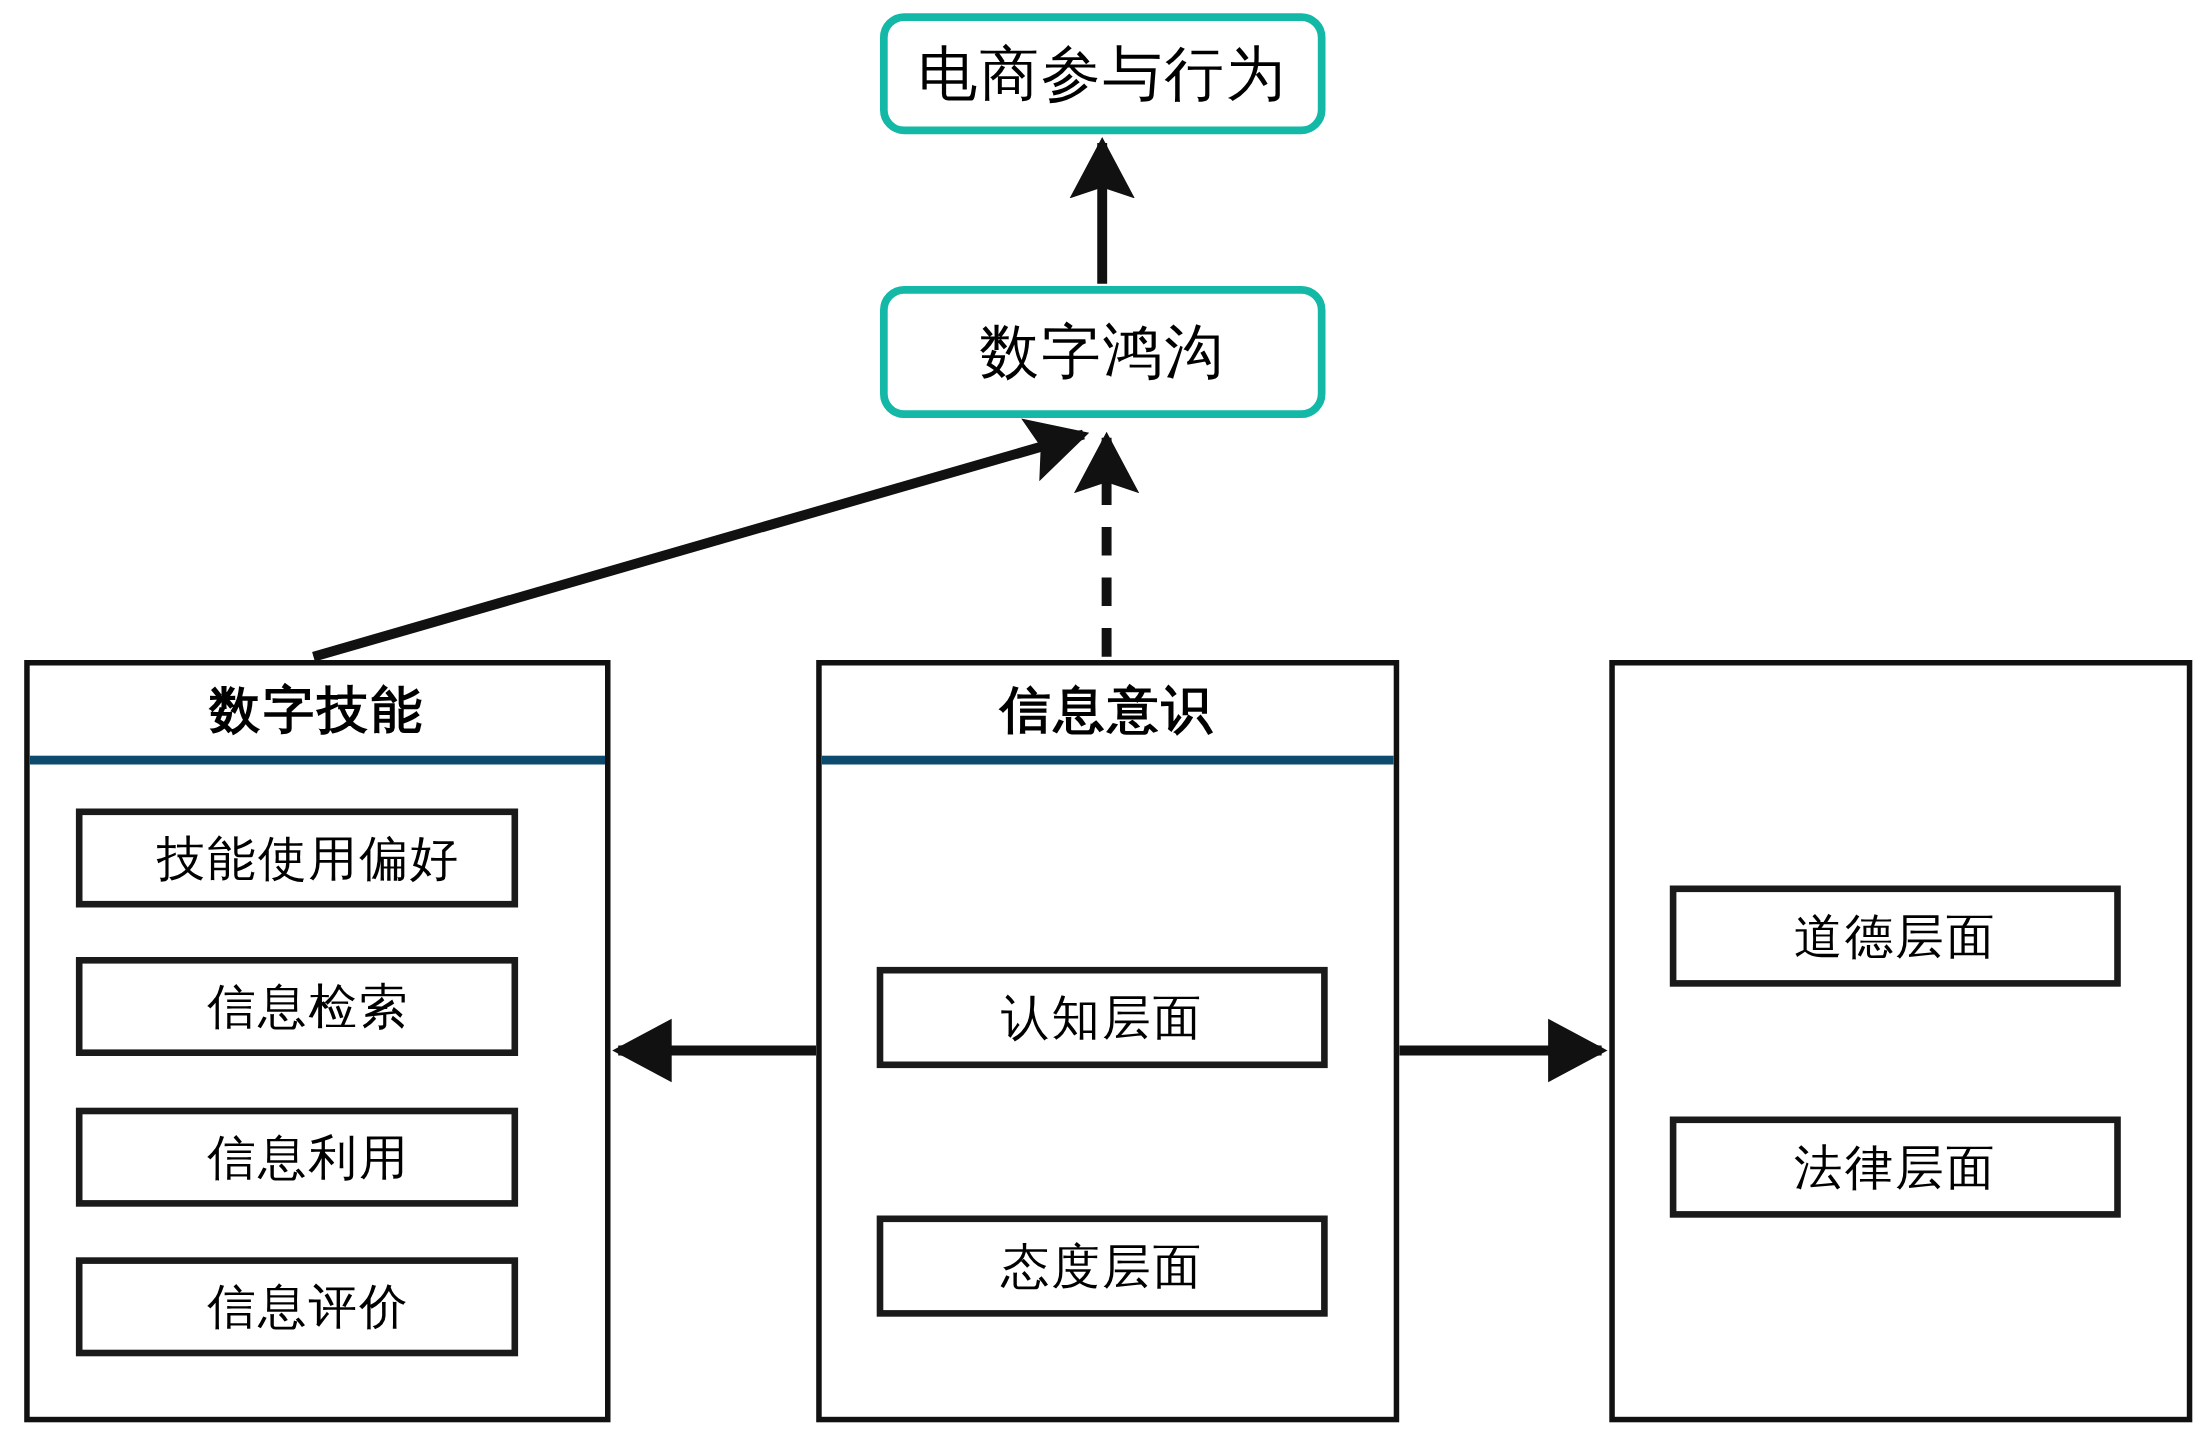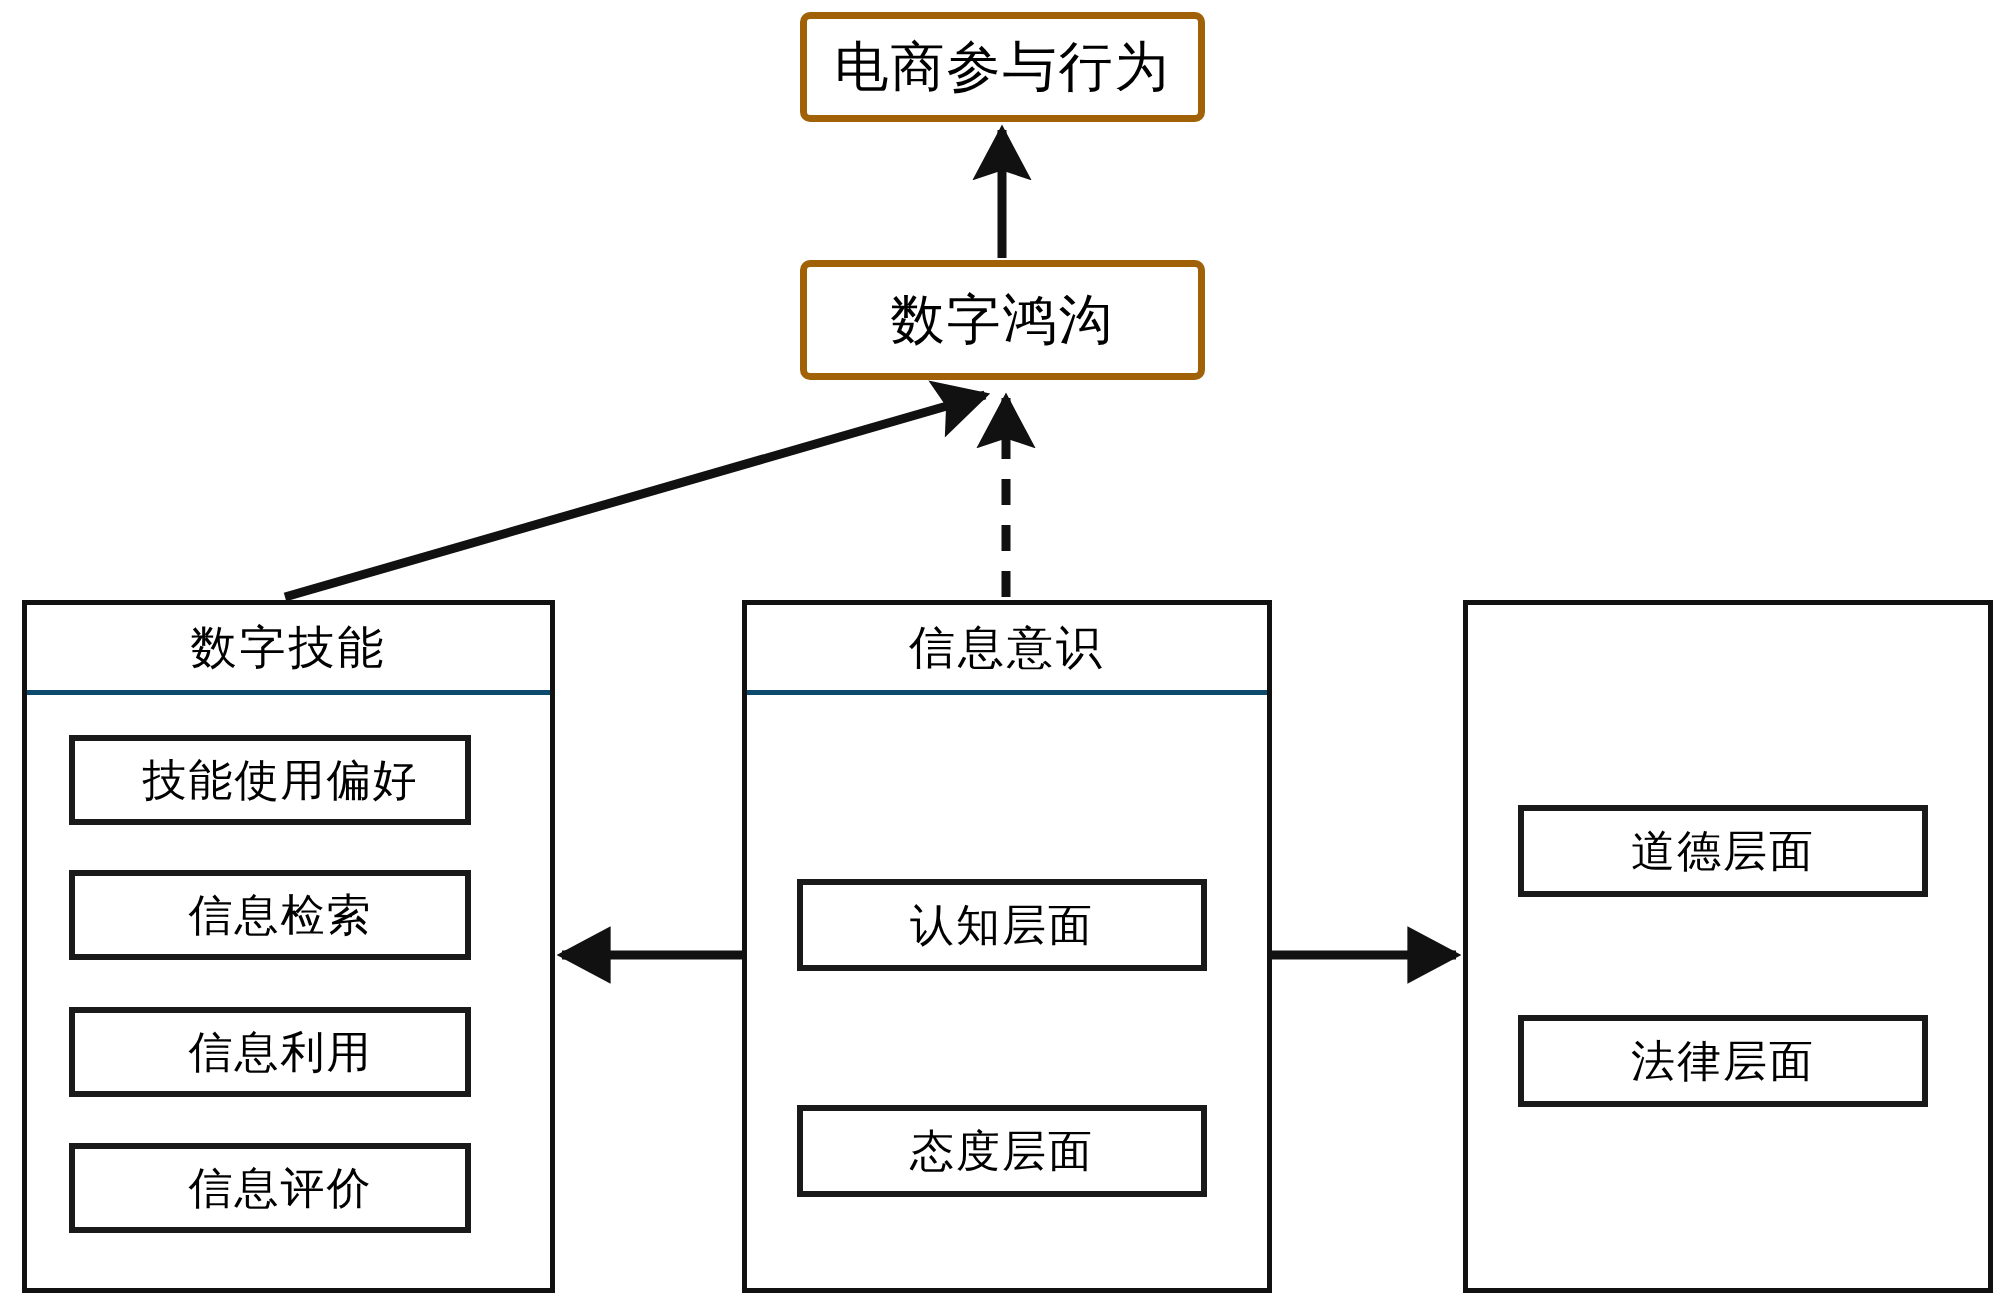--- a/index.html
+++ b/index.html
@@ -15,22 +15,22 @@
     width: 2000px;
     height: 1305px;
     background: #ffffff;
     overflow: hidden;
   }
 
   
   .round-box {
     position: absolute;
     box-sizing: border-box;
-    border: 7px solid #a16207;
-    border-radius: 10px;
+    border: 7px solid #14b8a6;
+    border-radius: 22px;
     background: #ffffff;
     display: flex;
     align-items: center;
     justify-content: center;
     text-align: center;
     color: #000000;
     letter-spacing: 2px;
   }
   #box-ecommerce {
     left: 800px;  top: 12px;
@@ -53,26 +53,26 @@
     top: 600px;
     height: 693px;
   }
   #col-skills  { left: 22px;   width: 533px; }
   #col-aware   { left: 742px;  width: 530px; }
   #col-ethics  { left: 1463px; width: 530px; }
 
   .column-header {
     box-sizing: border-box;
     height: 90px;
-    border-bottom: 5px solid #0c4a6e;
+    border-bottom: 8px solid #0c4a6e;
     display: flex;
     align-items: center;
     justify-content: center;
     font-size: 46px;
-    font-weight: normal;
+    font-weight: bold;
     letter-spacing: 3px;
     color: #000000;
   }
 
   .column-body {
     position: relative;
     height: calc(100% - 90px);
   }
 
   

